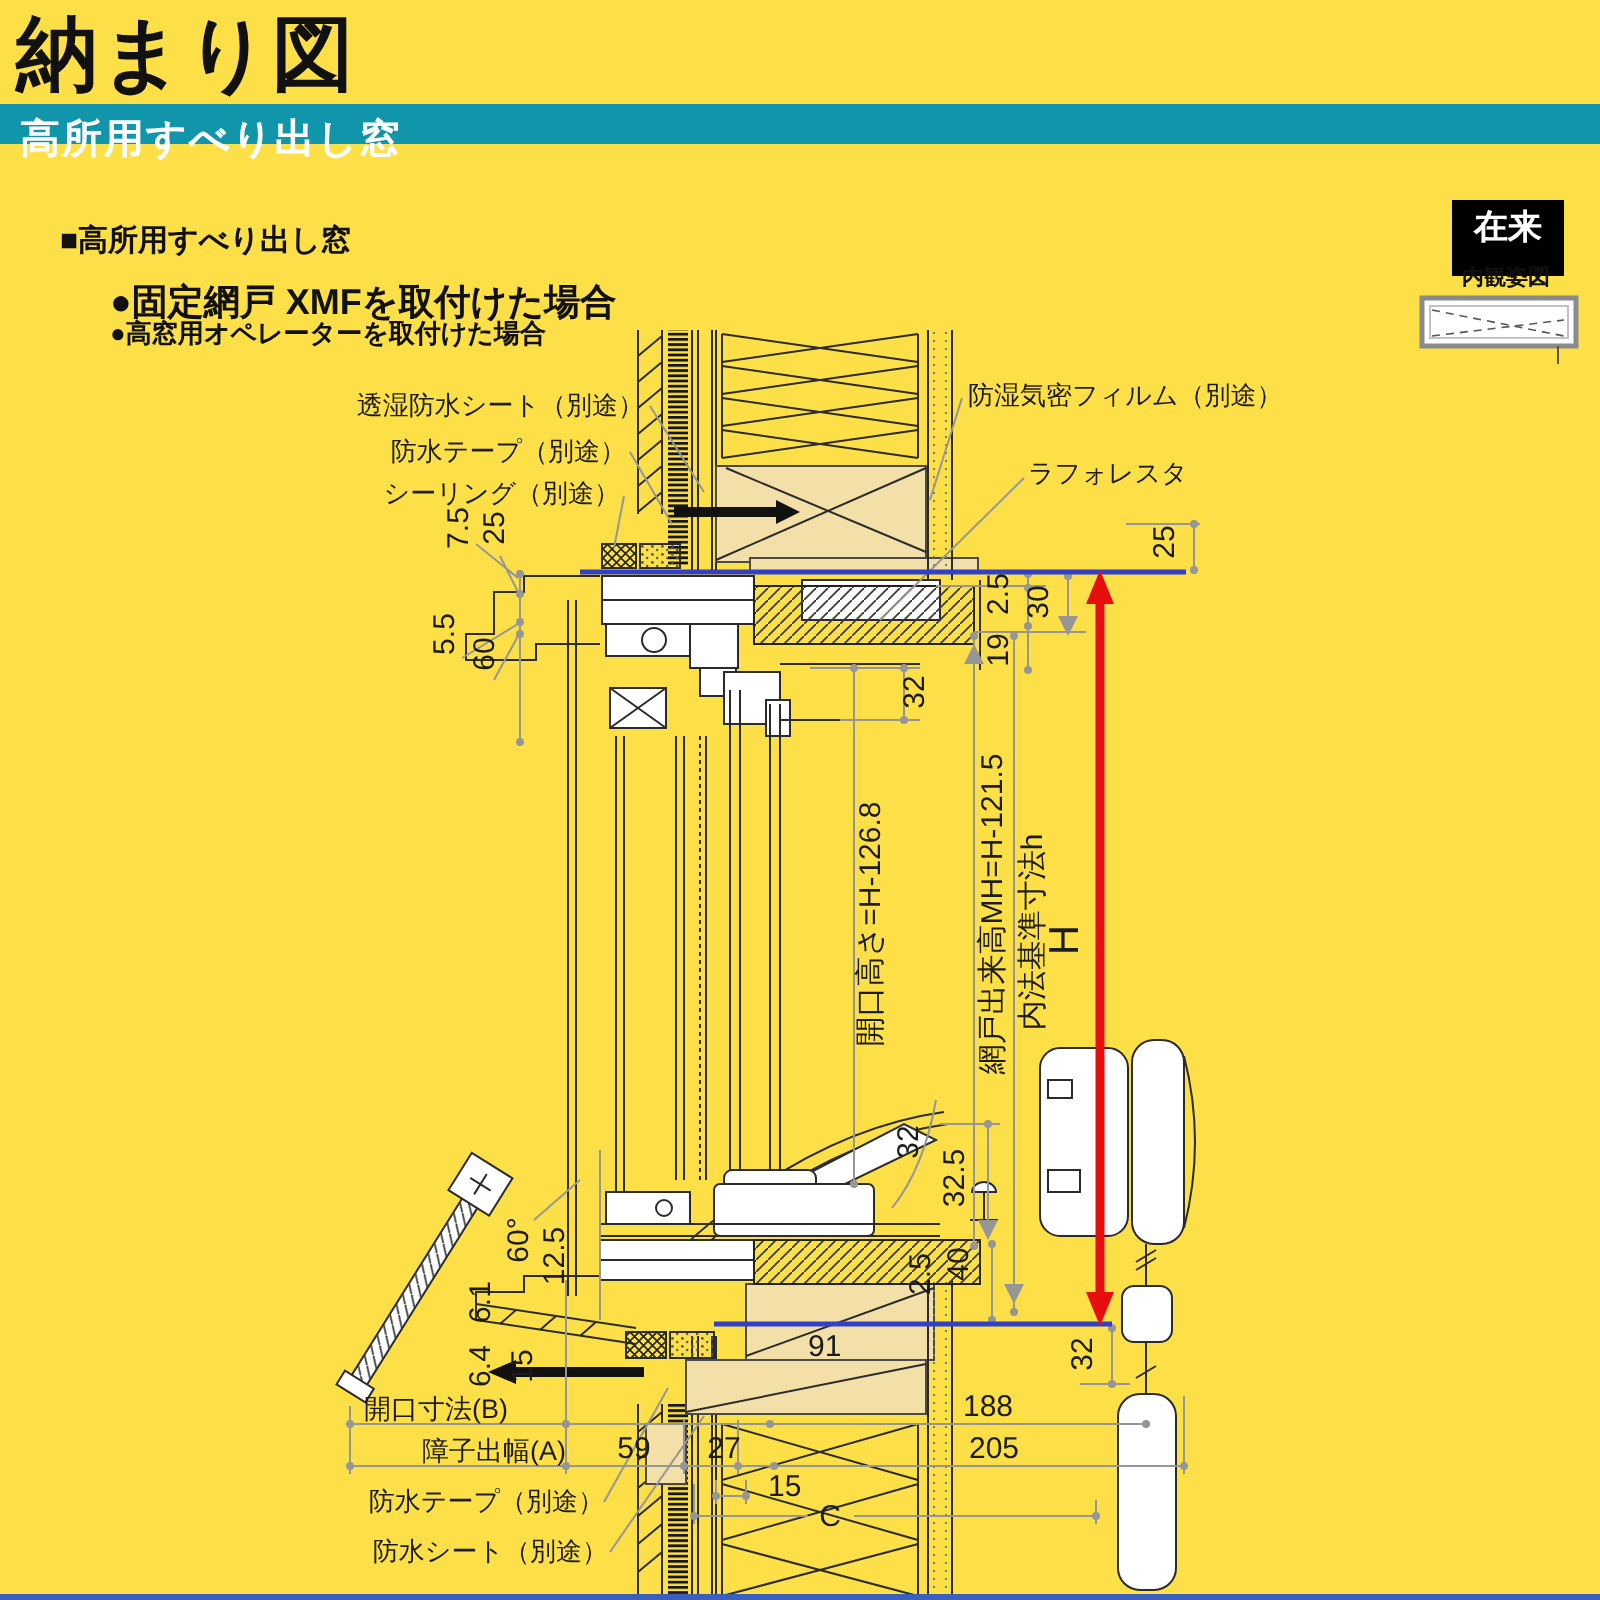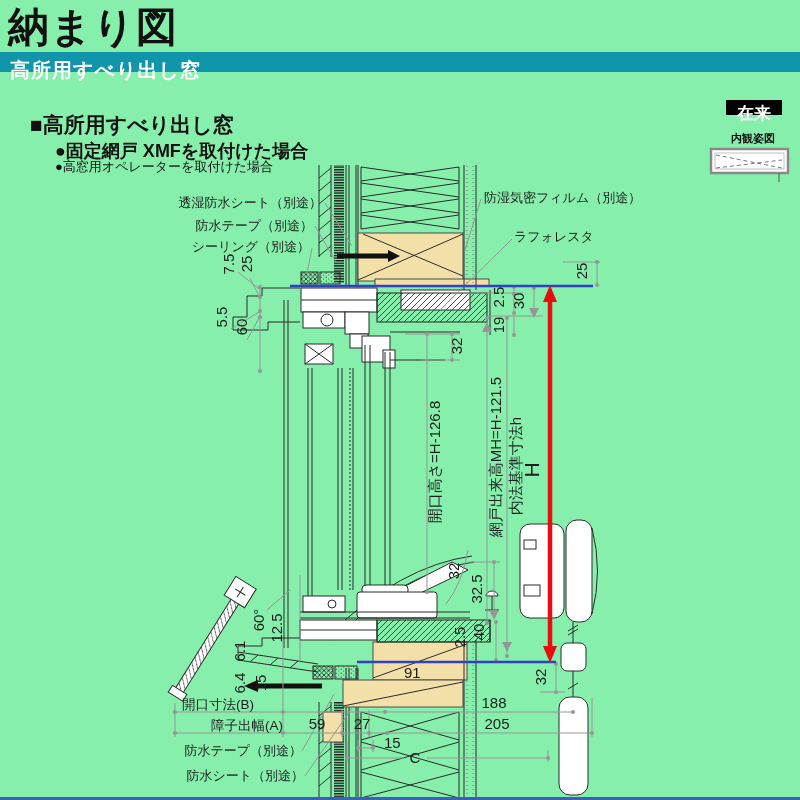--- a/index.html
+++ b/index.html
@@ -1,24 +1,24 @@
 <!DOCTYPE html>
 <html><head>
 <meta charset="utf-8">
 <style>
   html,body{margin:0;padding:0;background:#fff;}
-  .page{position:relative;width:800px;height:800px;background:#86efac;overflow:hidden;
+  .page{position:relative;width:800px;height:800px;background:#fde047;overflow:hidden;
         font-family:"Liberation Sans","DejaVu Sans",sans-serif;color:#111;}
   .page-title{position:absolute;left:8px;top:0px;font-size:41px;font-weight:900;letter-spacing:1px;}
   .banner{position:absolute;left:0;top:52px;width:800px;height:20px;background:#1095ab;}
   .banner span{display:block;padding-left:10px;line-height:36px;color:#fff;font-size:20px;font-weight:bold;letter-spacing:1px;}
-  .sec-heading{position:absolute;left:30px;top:111px;font-size:21px;font-weight:bold;}
+  .sec-heading{position:absolute;left:30px;top:111px;font-size:15px;font-weight:bold;}
   .bullet1{position:absolute;left:55px;top:139px;font-size:18px;font-weight:bold;}
-  .bullet2{position:absolute;left:55px;top:158px;font-size:13px;font-weight:normal;}
-  .zairai{position:absolute;left:726px;top:100px;width:56px;height:15px;background:#000;color:#fff;
+  .bullet2{position:absolute;left:55px;top:158px;font-size:13px;font-weight:bold;}
+  .zairai{position:absolute;left:726px;top:100px;width:56px;height:38px;background:#000;color:#fff;
           font-size:17px;font-weight:bold;text-align:center;line-height:27px;}
   .zairai-cap{position:absolute;left:731px;top:131px;font-size:11px;font-weight:bold;text-align:center;}
   .bottom-bar{position:absolute;left:0;bottom:0;width:800px;height:3px;background:#3a5fbc;}
   svg{position:absolute;left:0;top:0;}
   svg text{fill:#1c1c1c;font-family:"Liberation Sans","DejaVu Sans",sans-serif;}
   .dim{font-size:15px;}
   .dims-small{font-size:13.5px;}
   .callout{font-size:13px;}
   .axis{font-size:15px;}
   .gline{stroke:#969696;stroke-width:1;fill:none;}

